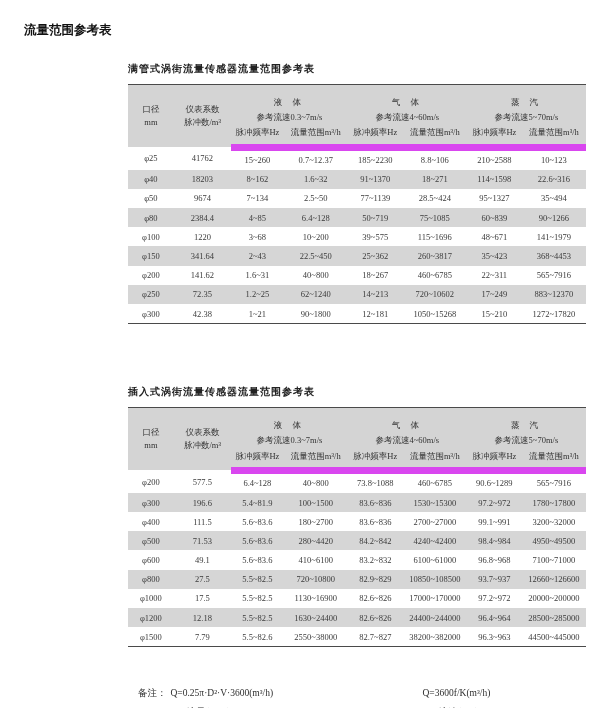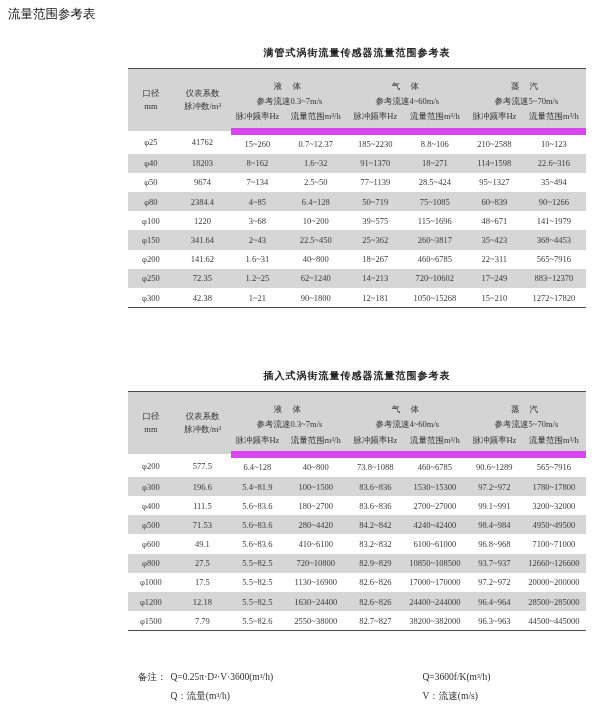--- a/index.html
+++ b/index.html
@@ -5,32 +5,32 @@
   html,body{margin:0;padding:0;background:#ffffff;}
   .page{
     position:relative;
     width:600px;height:708px;
     background:#ffffff;
     font-family:"Liberation Serif","DejaVu Serif",serif;
     color:#3a3a3a;
     overflow:hidden;
   }
   .page-title{
-    margin:0;
+    margin:16px;
     padding:6px 0 0 8px;
     font-family:"DejaVu Sans","Liberation Sans",sans-serif;
-    font-weight:normal;
+    font-weight:bold;
     font-size:12.5px;
     color:#111;
   }
   .table-block{margin-left:128px;width:458px;}
   .table-block.first{margin-top:23px;}
   .table-block.second{margin-top:61px;}
   .table-title{
-    text-align:center;
+    text-align:left;
     font-weight:bold;
     font-size:10px;
     color:#222;
     margin-bottom:8px;
     letter-spacing:1px;
   }
   table.ref-table{
     width:458px;
     border-collapse:collapse;
     table-layout:fixed;

